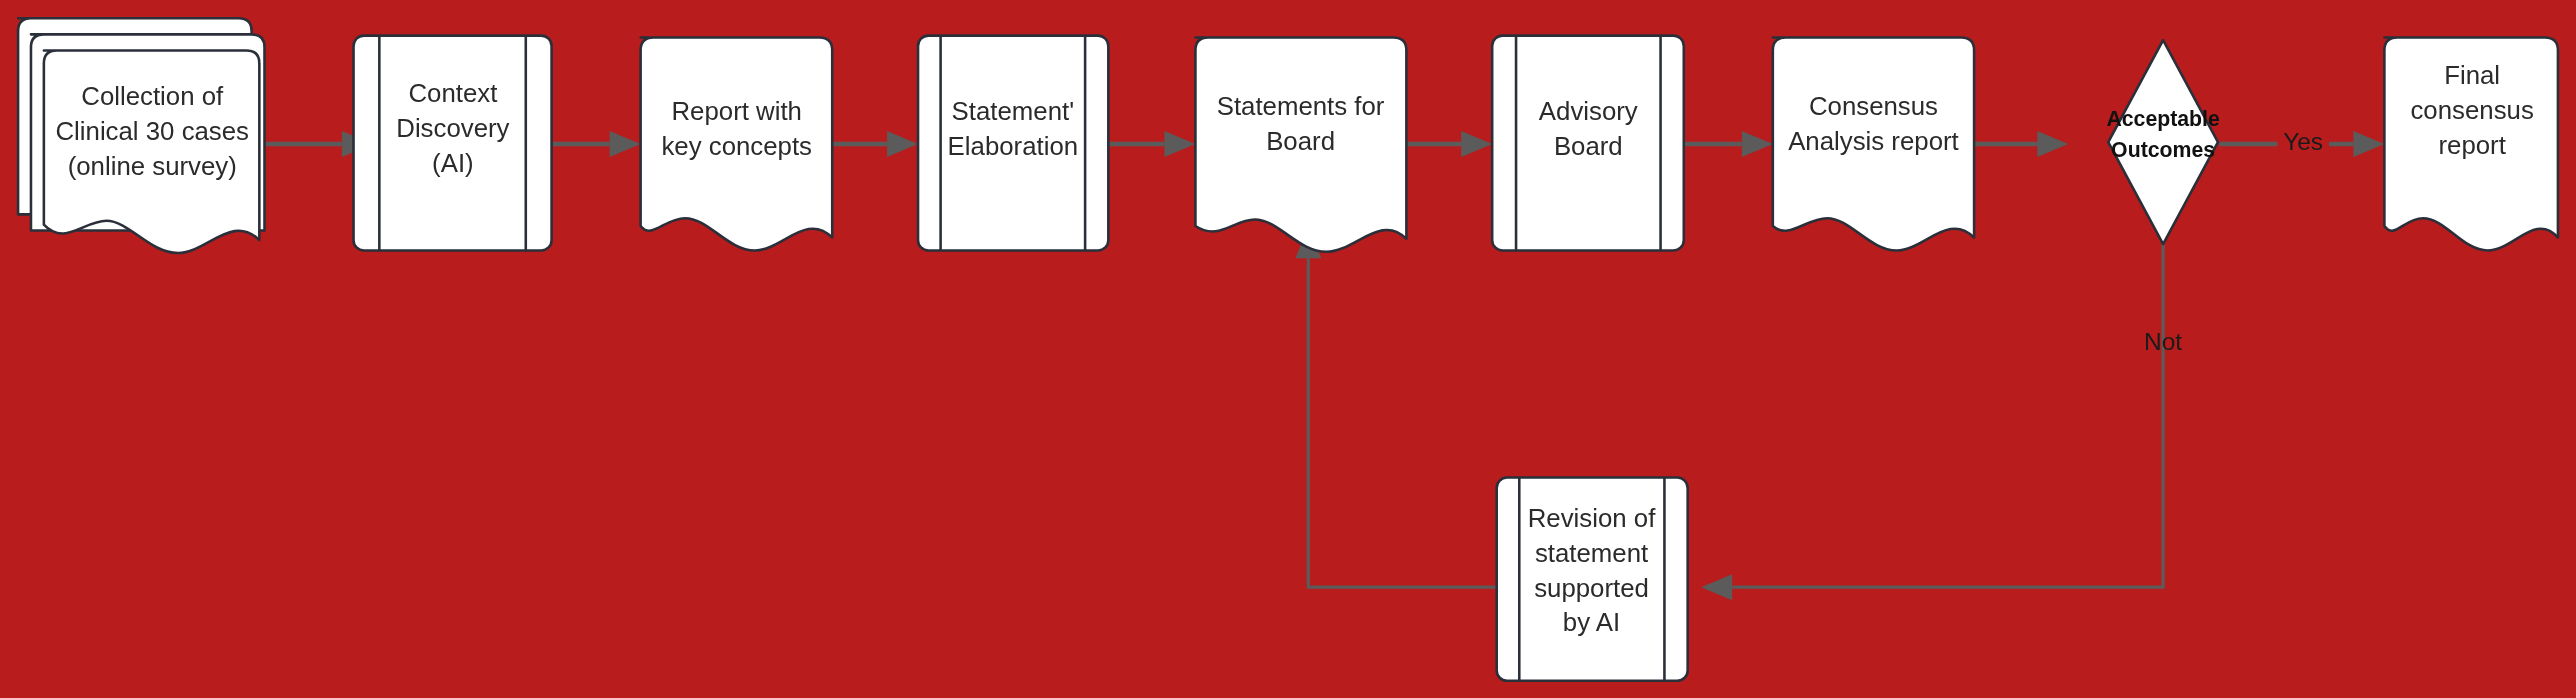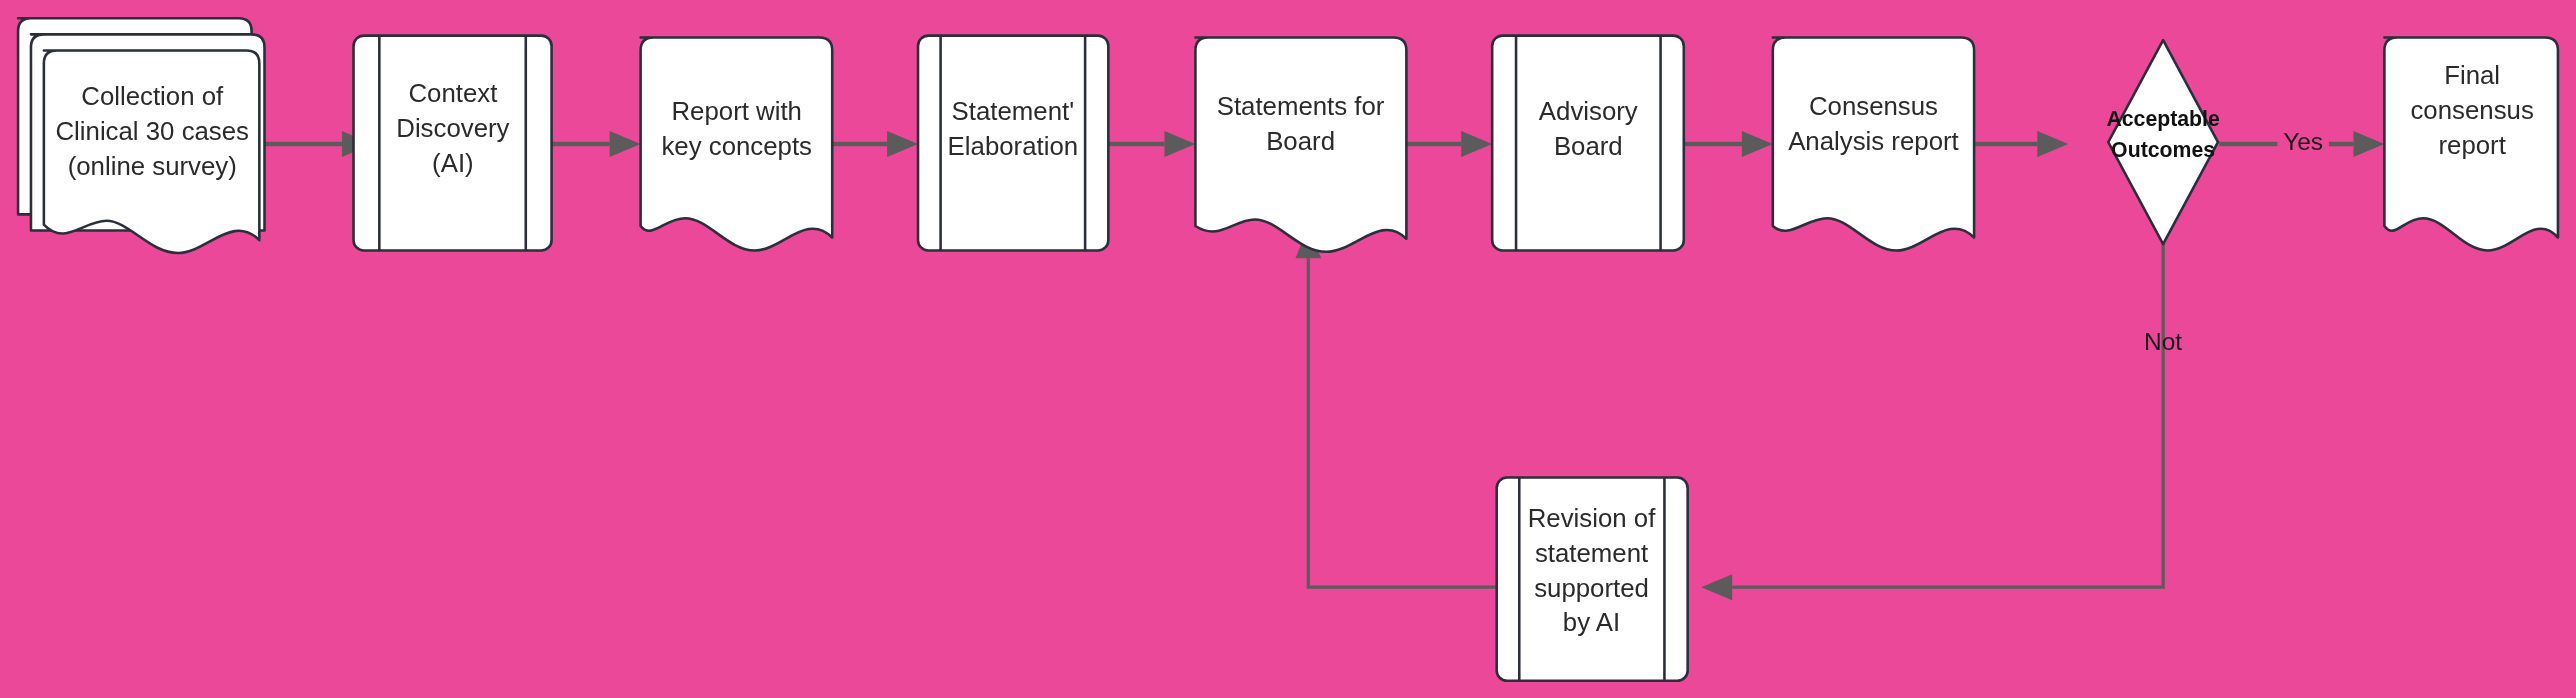--- a/index.html
+++ b/index.html
@@ -11,21 +11,21 @@
   body {
     width: 2576px;
     height: 699px;
     font-family: "Liberation Sans", sans-serif;
     overflow: hidden;
   }
   #diagram-root {
     position: relative;
     width: 2576px;
     height: 699px;
-    background: #ec4899;
+    background: #b91c1c;
   }
   svg#flowchart {
     position: absolute;
     top: 0;
     left: 0;
     width: 2576px;
     height: 699px;
     display: block;
   }
   .shape-outline {

